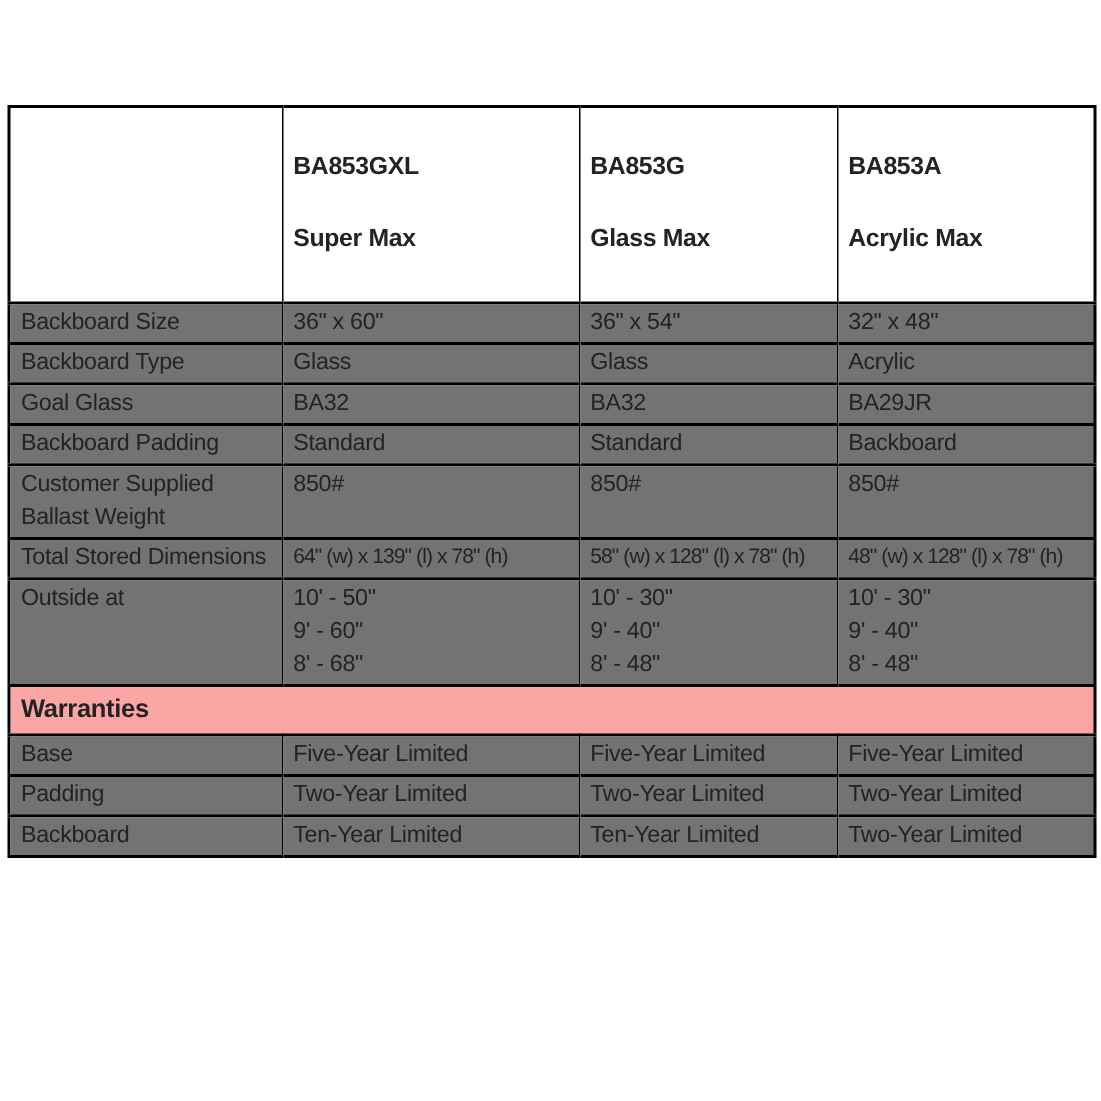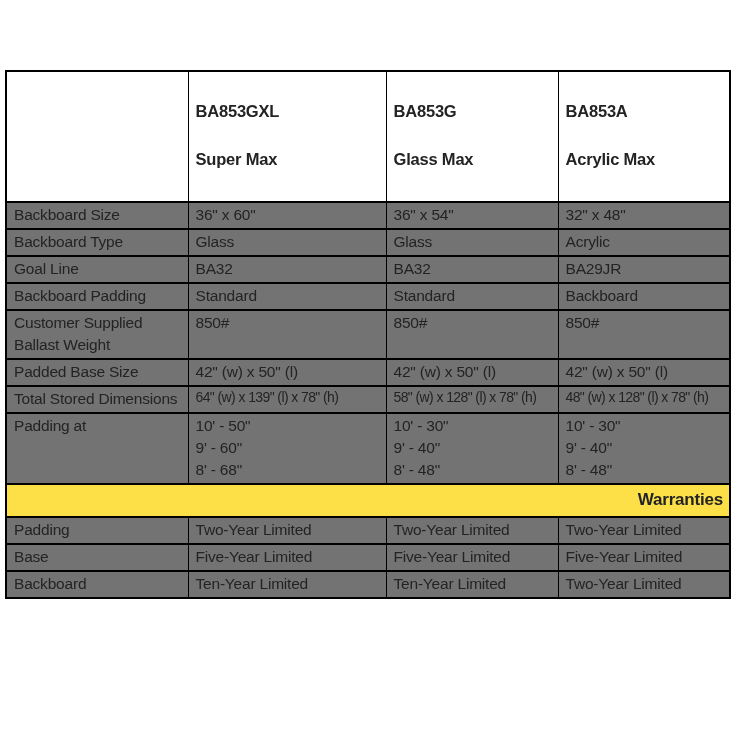--- a/index.html
+++ b/index.html
@@ -52,26 +52,25 @@
     font-size: 16.5px;
     padding-top: 4px;
     padding-bottom: 5px;
     line-height: 1.45;
   }
   tr.data-row th, tr.data-row td {
     background: #737373;
     font-weight: normal;
   }
   tr.section-row td {
-    background: #fde047;
+    background: #fca5a5;
     font-weight: bold;
     font-size: 17px;
     padding-top: 3px;
     padding-bottom: 4px;
-    text-align: right;
   }
   td.condensed {
     font-size: 14px;
     letter-spacing: -0.6px;
   }
   .model-line { display: block; }
   .variant-line { display: block; }
 </style>
 </head>
 <body>
@@ -108,76 +107,70 @@
         <td>36" x 54"</td>
         <td>32" x 48"</td>
       </tr>
       <tr class="data-row">
         <th>Backboard Type</th>
         <td>Glass</td>
         <td>Glass</td>
         <td>Acrylic</td>
       </tr>
       <tr class="data-row">
-        <th>Goal Line</th>
+        <th>Goal Glass</th>
         <td>BA32</td>
         <td>BA32</td>
         <td>BA29JR</td>
       </tr>
       <tr class="data-row">
         <th>Backboard Padding</th>
         <td>Standard</td>
         <td>Standard</td>
         <td>Backboard</td>
       </tr>
       <tr class="data-row">
         <th>Customer Supplied
 Ballast Weight</th>
         <td>850#</td>
         <td>850#</td>
         <td>850#</td>
       </tr>
       <tr class="data-row">
-        <th>Padded Base Size</th>
-        <td>42" (w) x 50" (l)</td>
-        <td>42" (w) x 50" (l)</td>
-        <td>42" (w) x 50" (l)</td>
-      </tr>
-      <tr class="data-row">
         <th>Total Stored Dimensions</th>
         <td class="condensed">64" (w) x 139" (l) x 78" (h)</td>
         <td class="condensed">58" (w) x 128" (l) x 78" (h)</td>
         <td class="condensed">48" (w) x 128" (l) x 78" (h)</td>
       </tr>
       <tr class="data-row">
-        <th>Padding at</th>
+        <th>Outside at</th>
         <td>10' - 50"
 9' - 60"
 8' - 68"</td>
         <td>10' - 30"
 9' - 40"
 8' - 48"</td>
         <td>10' - 30"
 9' - 40"
 8' - 48"</td>
       </tr>
       <tr class="section-row">
         <td colspan="4">Warranties</td>
       </tr>
       <tr class="data-row">
+        <th>Base</th>
+        <td>Five-Year Limited</td>
+        <td>Five-Year Limited</td>
+        <td>Five-Year Limited</td>
+      </tr>
+      <tr class="data-row">
         <th>Padding</th>
         <td>Two-Year Limited</td>
         <td>Two-Year Limited</td>
         <td>Two-Year Limited</td>
-      </tr>
-      <tr class="data-row">
-        <th>Base</th>
-        <td>Five-Year Limited</td>
-        <td>Five-Year Limited</td>
-        <td>Five-Year Limited</td>
       </tr>
       <tr class="data-row">
         <th>Backboard</th>
         <td>Ten-Year Limited</td>
         <td>Ten-Year Limited</td>
         <td>Two-Year Limited</td>
       </tr>
     </tbody>
   </table>
 </div>

